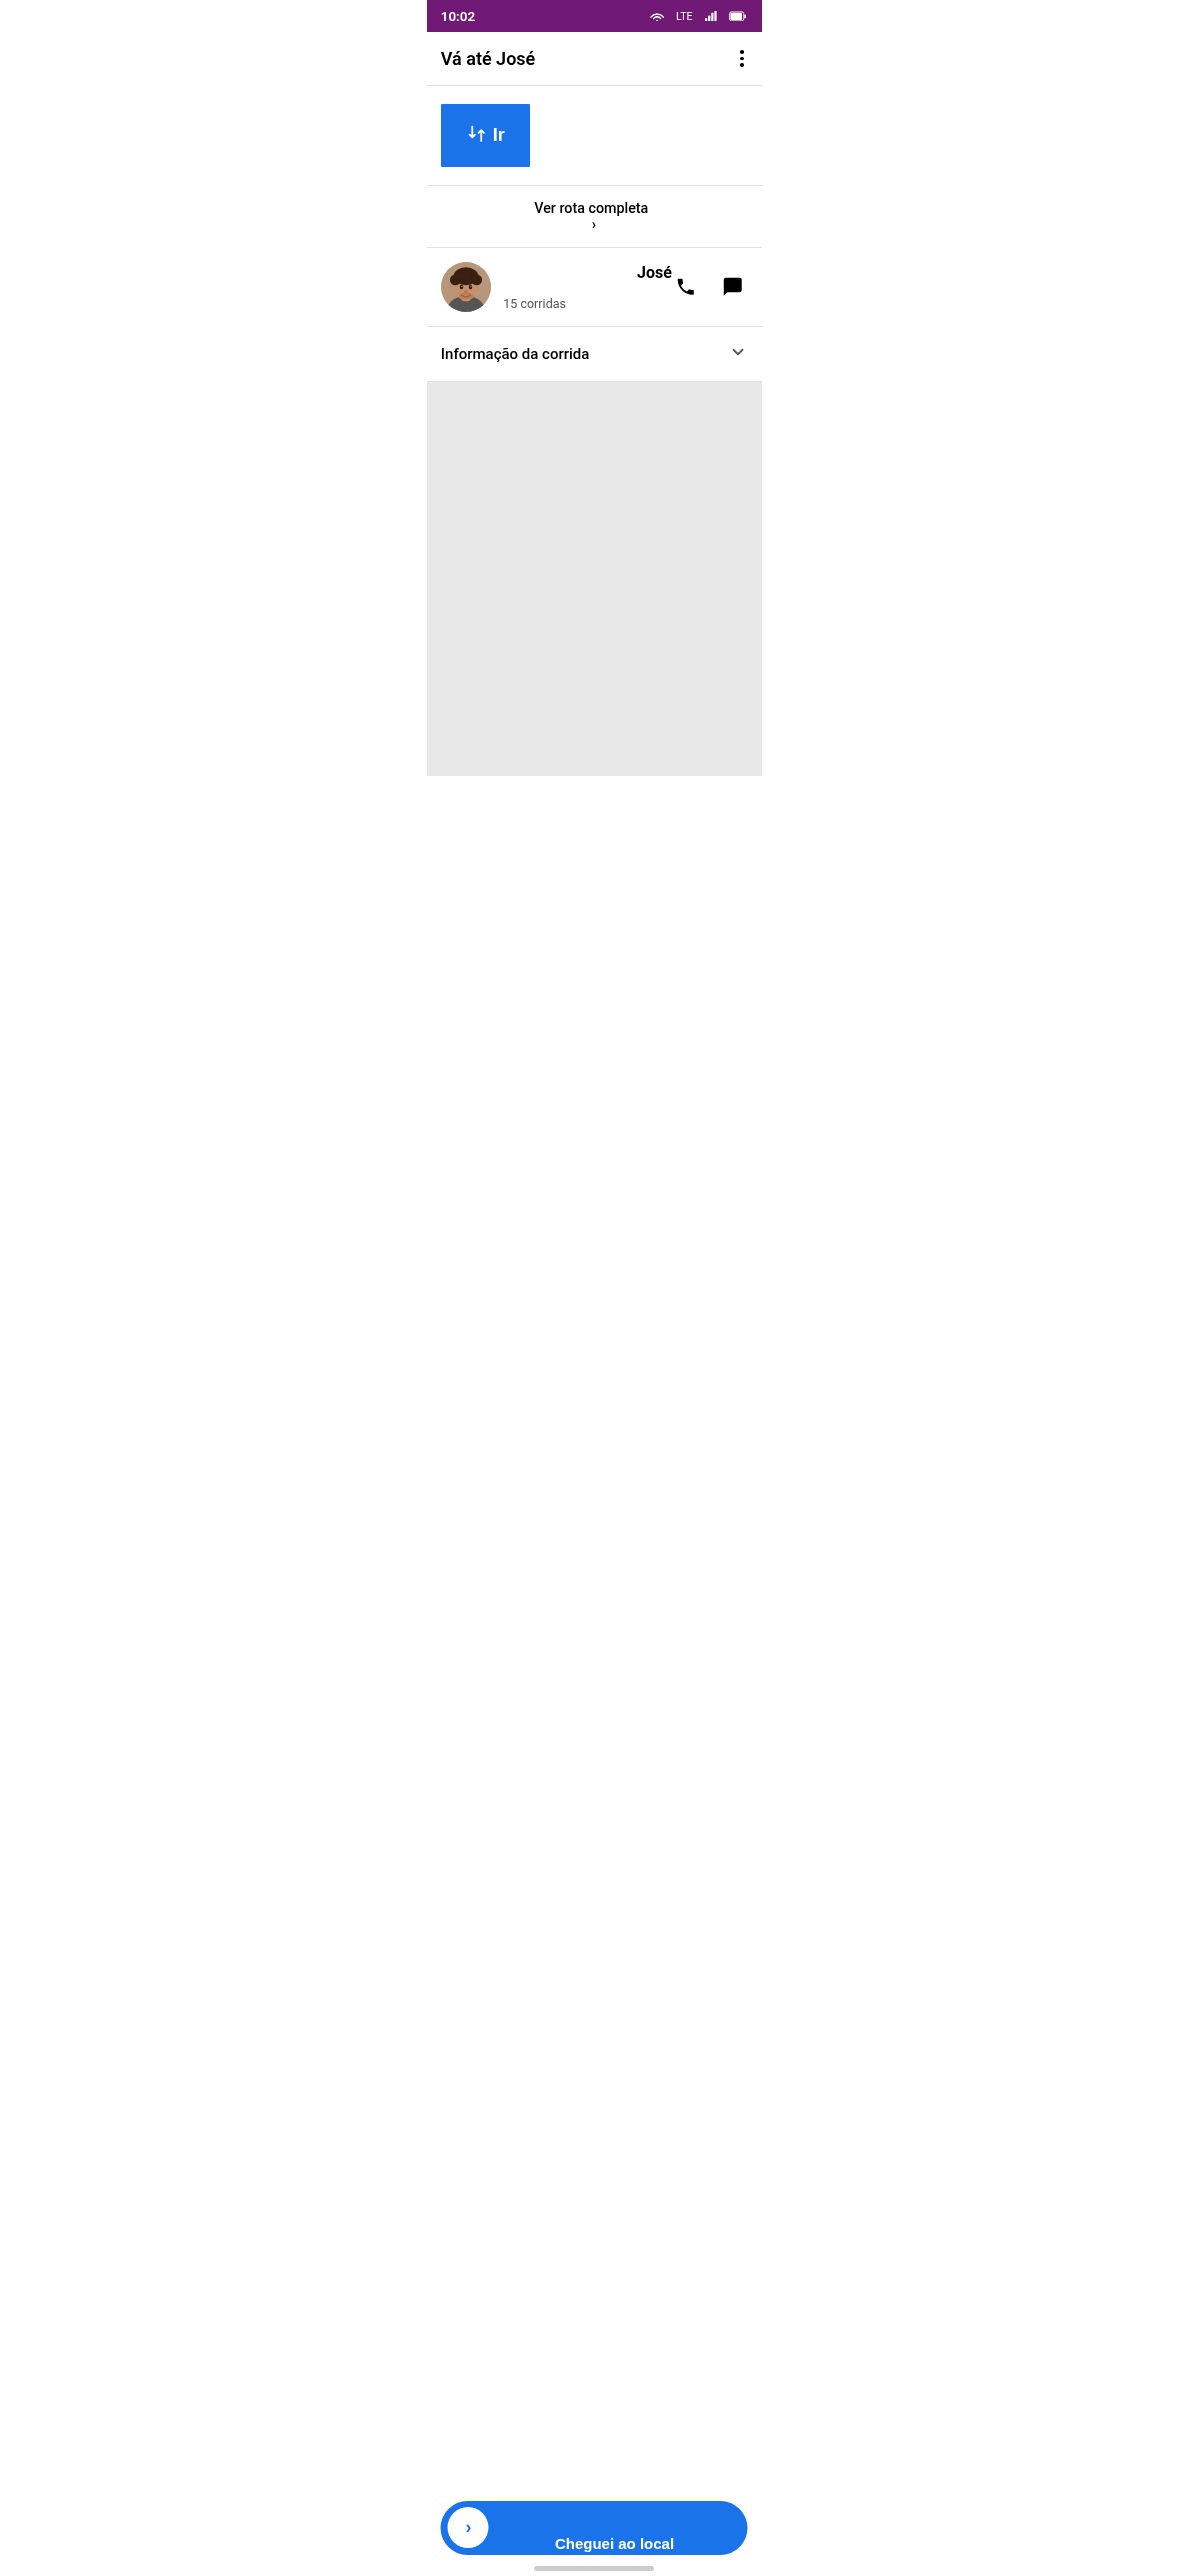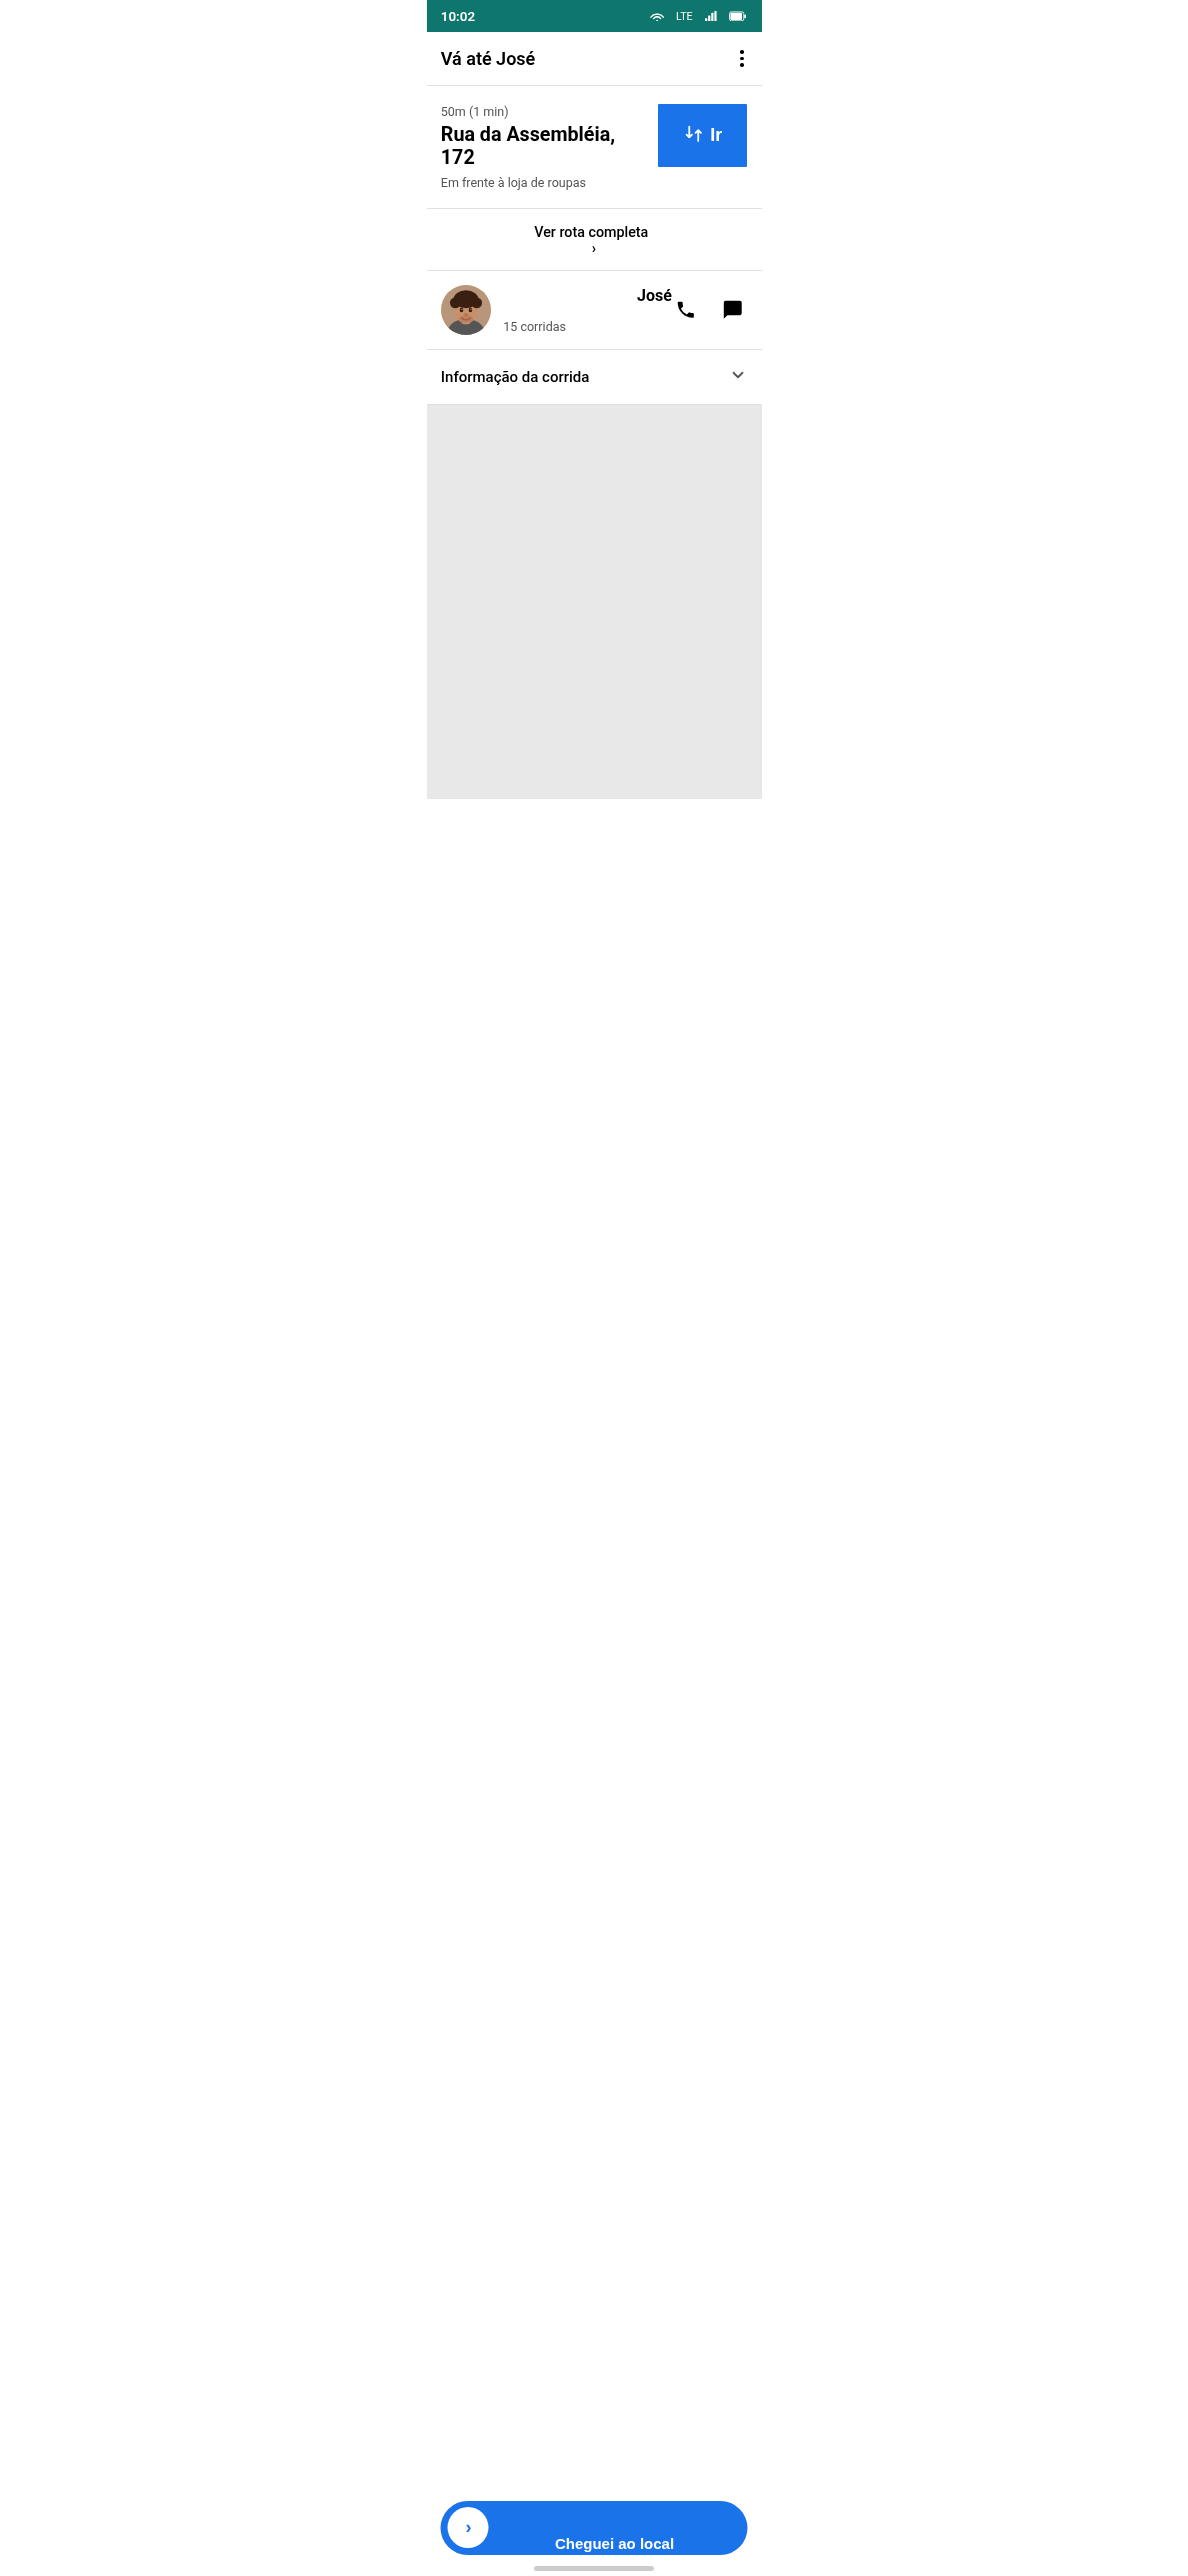--- a/index.html
+++ b/index.html
@@ -14,21 +14,21 @@
       min-height: 726px;
       background: #fff;
       font-family: -apple-system, BlinkMacSystemFont, 'Segoe UI', Roboto, sans-serif;
       margin: 0 auto;
       position: relative;
       overflow-x: hidden;
     }
 
     
     .status-bar {
-      background: #0f766e;
+      background: #701a75;
       color: #fff;
       display: flex;
       justify-content: space-between;
       align-items: center;
       padding: 7.2px 14.3px;
       height: 32px;
     }
 
     .status-time {
       font-size: 13.4px;
@@ -363,25 +363,20 @@
   <button class="header-menu-btn" aria-label="Mais opções">
     <div class="dots-icon">
       <div class="dot"></div>
       <div class="dot"></div>
       <div class="dot"></div>
     </div>
   </button>
 </div>
 
 <div class="nav-card">
-  <div class="nav-info">
-    <div class="nav-distance">50m (1 min)</div>
-    <div class="nav-street">Rua da Assembléia, 172</div>
-    <div class="nav-landmark">Em frente à loja de roupas</div>
-  </div>
   <button class="go-button">
     <span class="go-arrows">
       
       <svg width="21.5" height="21.5" viewBox="0 0 24 24" fill="none">
         <path d="M7 4L7 16M7 16L4 13M7 16L10 13" stroke="white" stroke-width="2" stroke-linecap="round" stroke-linejoin="round"></path>
         <path d="M17 20L17 8M17 8L14 11M17 8L20 11" stroke="white" stroke-width="2" stroke-linecap="round" stroke-linejoin="round"></path>
       </svg>
     </span>
     <span style="font-size:18px;font-weight:700;color:#fff;">Ir</span>
   </button>

